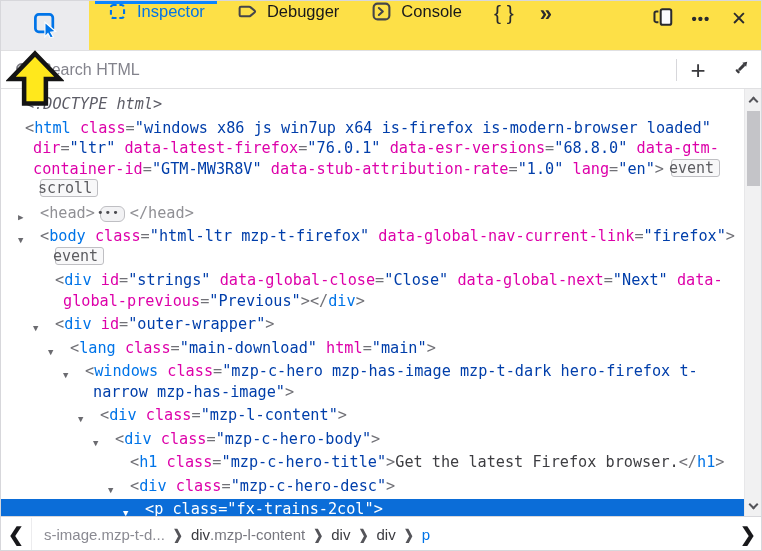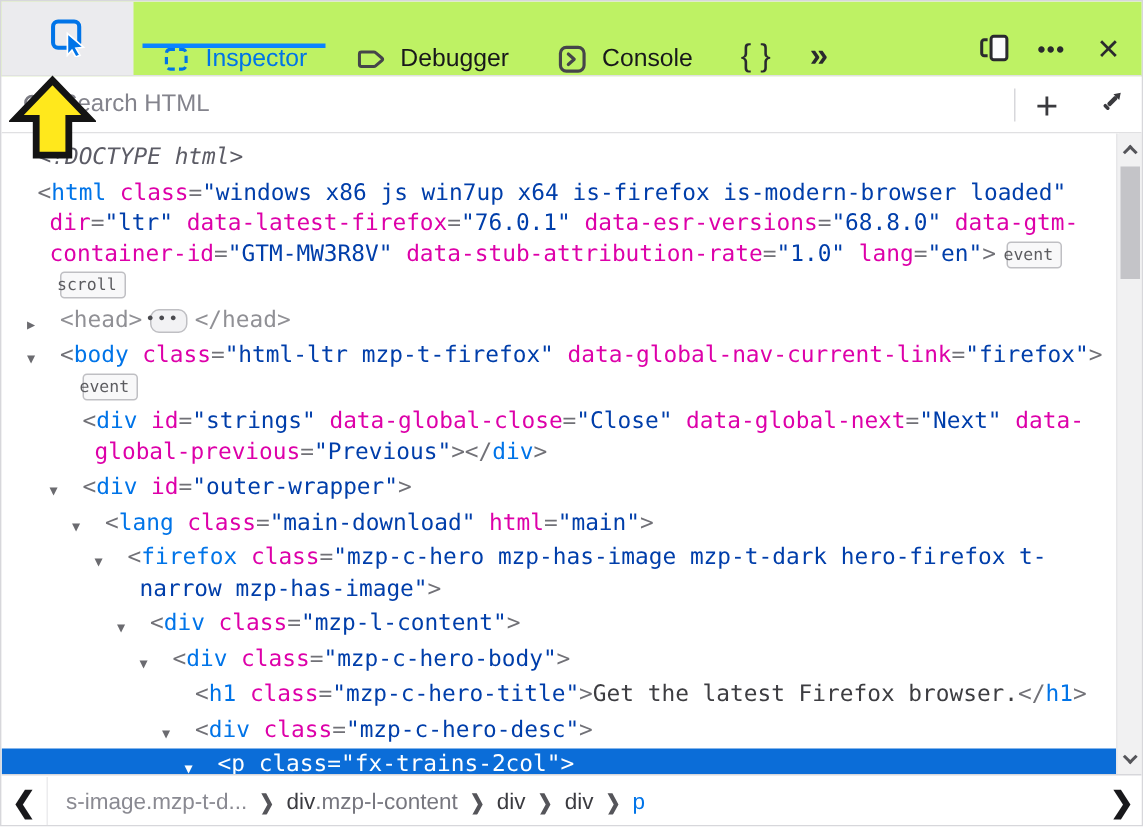--- a/index.html
+++ b/index.html
@@ -5,22 +5,22 @@
   :root{
     --accent:#0074e8; --sel-bg:#0b6dd8; --c-tag:#0074e8; --c-attr:#dd00a9;
     --c-val:#003eaa; --c-punct:#717177; --c-text:#3d3d41; --c-dim:#909095;
     --border:#e0e0e2; --icon:#3f3f43; --yellow:#ffe81c;
   }
   *{margin:0;padding:0;box-sizing:border-box;}
   html,body{background:#fff;}
   #app{position:relative;width:762px;height:551px;background:#fff;overflow:hidden;
        font-family:"Liberation Sans",sans-serif;border:1px solid #d7d7db;}
   
-  #toolbar{position:absolute;left:0;top:0;width:762px;height:50px;background:#bef264;
-           border-bottom:1px solid var(--border);display:flex;align-items:flex-end;}
+  #toolbar{position:absolute;left:0;top:0;width:762px;height:50px;background:#fde047;
+           border-bottom:1px solid var(--border);display:flex;align-items:flex-start;}
   #picker-btn{width:88px;height:100%;background:#ebebee;border:none;display:flex;
               align-items:center;justify-content:center;cursor:pointer;}
   .tab{display:flex;align-items:center;gap:9px;padding:0 14px;position:relative;
        font-size:16.5px;color:#18181b;cursor:pointer;margin-left:4px;}
   .tab.active{color:var(--accent);}
   .tab.active::before{content:"";position:absolute;left:2px;right:2px;top:0;height:3px;
        background:#0a84ff;}
   .tab svg{display:block;}
   #more-tabs{display:flex;align-items:center;padding:0 12px;font-size:22px;color:#2a2a2e;
        font-weight:bold;cursor:pointer;letter-spacing:-2px;}
@@ -47,21 +47,21 @@
        font-family:"DejaVu Sans Mono","Liberation Mono",monospace;font-size:15.2px;
        line-height:20.5px;}
   .mrow{position:relative;white-space:pre-wrap;word-break:normal;overflow-wrap:normal;
        margin-top:3px;cursor:default;}
   .mrow:first-child{margin-top:0;}
   .twisty{position:absolute;top:4px;font-size:9px;color:#6b6b70;cursor:pointer;}
   .s-p{color:var(--c-punct);} .s-t{color:var(--c-tag);} .s-a{color:var(--c-attr);}
   .s-v{color:var(--c-val);} .s-x{color:var(--c-text);}
   .s-d{color:#5c5c66;font-style:italic;}
   .badge{display:inline-block;border:1px solid #bfbfc3;border-radius:3px;background:#f8f8f9;
-       color:#5c5c60;font-size:11px;line-height:16px;padding:0 5px;margin-left:7px;
+       color:#5c5c60;font-size:15px;line-height:16px;padding:0 5px;margin-left:7px;
        vertical-align:1px;cursor:pointer;}
   .ellipsis{display:inline-block;border:1px solid #bfbfc3;border-radius:6px;background:#f2f2f4;
        color:#4a4a4f;font-size:11px;line-height:10px;padding:1px 4px 3px;margin:0 5px;
        vertical-align:2px;letter-spacing:1px;cursor:pointer;}
   .mrow.dimmed .s-p,.mrow.dimmed .s-t,.mrow.dimmed .s-a,.mrow.dimmed .s-v{color:var(--c-dim);}
   .mrow.selected{background:var(--sel-bg);}
   .mrow.selected .s-p,.mrow.selected .s-t,.mrow.selected .s-a,.mrow.selected .s-v,
   .mrow.selected .twisty{color:#fff;}
   
   #scrollbar{position:absolute;right:0;top:88px;width:17px;height:427px;background:#f1f1f2;
@@ -184,21 +184,21 @@
   </div>
 
   <div id="markup">
       <div class="mrow" style="padding-left: 32px; text-indent: -8px;"><span class="s-d">&lt;!DOCTYPE html&gt;</span></div>
       <div class="mrow" style="padding-left: 32px; text-indent: -8px;"><span class="s-p">&lt;</span><span class="s-t">html</span><span class="s-a"> class</span><span class="s-p">=</span><span class="s-v">"windows x86 js win7up x64 is-firefox is-modern-browser loaded"</span><span class="s-a"> dir</span><span class="s-p">=</span><span class="s-v">"ltr"</span><span class="s-a"> data-latest-firefox</span><span class="s-p">=</span><span class="s-v">"76.0.1"</span><span class="s-a"> data-esr-versions</span><span class="s-p">=</span><span class="s-v">"68.8.0"</span><span class="s-a"> data-gtm-container-id</span><span class="s-p">=</span><span class="s-v">"GTM-MW3R8V"</span><span class="s-a"> data-stub-attribution-rate</span><span class="s-p">=</span><span class="s-v">"1.0"</span><span class="s-a"> lang</span><span class="s-p">=</span><span class="s-v">"en"</span><span class="s-p">&gt;</span><span class="badge">event</span><span class="badge">scroll</span></div>
       <div class="mrow dimmed" style="padding-left: 47px; text-indent: -8px;"><span class="twisty" style="left: 25px;">▶</span><span class="s-p">&lt;</span><span class="s-t">head</span><span class="s-p">&gt;</span><span class="ellipsis">•••</span><span class="s-p">&lt;/</span><span class="s-t">head</span><span class="s-p">&gt;</span></div>
       <div class="mrow" style="padding-left: 47px; text-indent: -8px;"><span class="twisty" style="left: 25px;">▼</span><span class="s-p">&lt;</span><span class="s-t">body</span><span class="s-a"> class</span><span class="s-p">=</span><span class="s-v">"html-ltr mzp-t-firefox"</span><span class="s-a"> data-global-nav-current-link</span><span class="s-p">=</span><span class="s-v">"firefox"</span><span class="s-p">&gt;</span><span class="badge">event</span></div>
       <div class="mrow" style="padding-left: 62px; text-indent: -8px;"><span class="s-p">&lt;</span><span class="s-t">div</span><span class="s-a"> id</span><span class="s-p">=</span><span class="s-v">"strings"</span><span class="s-a"> data-global-close</span><span class="s-p">=</span><span class="s-v">"Close"</span><span class="s-a"> data-global-next</span><span class="s-p">=</span><span class="s-v">"Next"</span><span class="s-a"> data-global-previous</span><span class="s-p">=</span><span class="s-v">"Previous"</span><span class="s-p">&gt;</span><span class="s-p">&lt;/</span><span class="s-t">div</span><span class="s-p">&gt;</span></div>
       <div class="mrow" style="padding-left: 62px; text-indent: -8px;"><span class="twisty" style="left: 40px;">▼</span><span class="s-p">&lt;</span><span class="s-t">div</span><span class="s-a"> id</span><span class="s-p">=</span><span class="s-v">"outer-wrapper"</span><span class="s-p">&gt;</span></div>
       <div class="mrow" style="padding-left: 77px; text-indent: -8px;"><span class="twisty" style="left: 55px;">▼</span><span class="s-p">&lt;</span><span class="s-t">lang</span><span class="s-a"> class</span><span class="s-p">=</span><span class="s-v">"main-download"</span><span class="s-a"> html</span><span class="s-p">=</span><span class="s-v">"main"</span><span class="s-p">&gt;</span></div>
-      <div class="mrow" style="padding-left: 92px; text-indent: -8px;"><span class="twisty" style="left: 70px;">▼</span><span class="s-p">&lt;</span><span class="s-t">firefox</span><span class="s-a"> class</span><span class="s-p">=</span><span class="s-v">"mzp-c-hero mzp-has-image mzp-t-dark hero-firefox t-narrow mzp-has-image"</span><span class="s-p">&gt;</span></div>
+      <div class="mrow" style="padding-left: 92px; text-indent: -8px;"><span class="twisty" style="left: 70px;">▼</span><span class="s-p">&lt;</span><span class="s-t">windows</span><span class="s-a"> class</span><span class="s-p">=</span><span class="s-v">"mzp-c-hero mzp-has-image mzp-t-dark hero-firefox t-narrow mzp-has-image"</span><span class="s-p">&gt;</span></div>
       <div class="mrow" style="padding-left: 107px; text-indent: -8px;"><span class="twisty" style="left: 85px;">▼</span><span class="s-p">&lt;</span><span class="s-t">div</span><span class="s-a"> class</span><span class="s-p">=</span><span class="s-v">"mzp-l-content"</span><span class="s-p">&gt;</span></div>
       <div class="mrow" style="padding-left: 122px; text-indent: -8px;"><span class="twisty" style="left: 100px;">▼</span><span class="s-p">&lt;</span><span class="s-t">div</span><span class="s-a"> class</span><span class="s-p">=</span><span class="s-v">"mzp-c-hero-body"</span><span class="s-p">&gt;</span></div>
       <div class="mrow" style="padding-left: 137px; text-indent: -8px;"><span class="s-p">&lt;</span><span class="s-t">h1</span><span class="s-a"> class</span><span class="s-p">=</span><span class="s-v">"mzp-c-hero-title"</span><span class="s-p">&gt;</span><span class="s-x">Get the latest Firefox browser.</span><span class="s-p">&lt;/</span><span class="s-t">h1</span><span class="s-p">&gt;</span></div>
       <div class="mrow" style="padding-left: 137px; text-indent: -8px;"><span class="twisty" style="left: 115px;">▼</span><span class="s-p">&lt;</span><span class="s-t">div</span><span class="s-a"> class</span><span class="s-p">=</span><span class="s-v">"mzp-c-hero-desc"</span><span class="s-p">&gt;</span></div>
       <div class="mrow selected" style="padding-left: 152px; text-indent: -8px;"><span class="twisty" style="left: 130px;">▼</span><span class="s-p">&lt;</span><span class="s-t">p</span><span class="s-a"> class</span><span class="s-p">=</span><span class="s-v">"fx-trains-2col"</span><span class="s-p">&gt;</span></div>
     </div>
 
   <div id="scrollbar">
     <div class="sb-arrow" id="sb-up">
       <span class="chev"></span>

